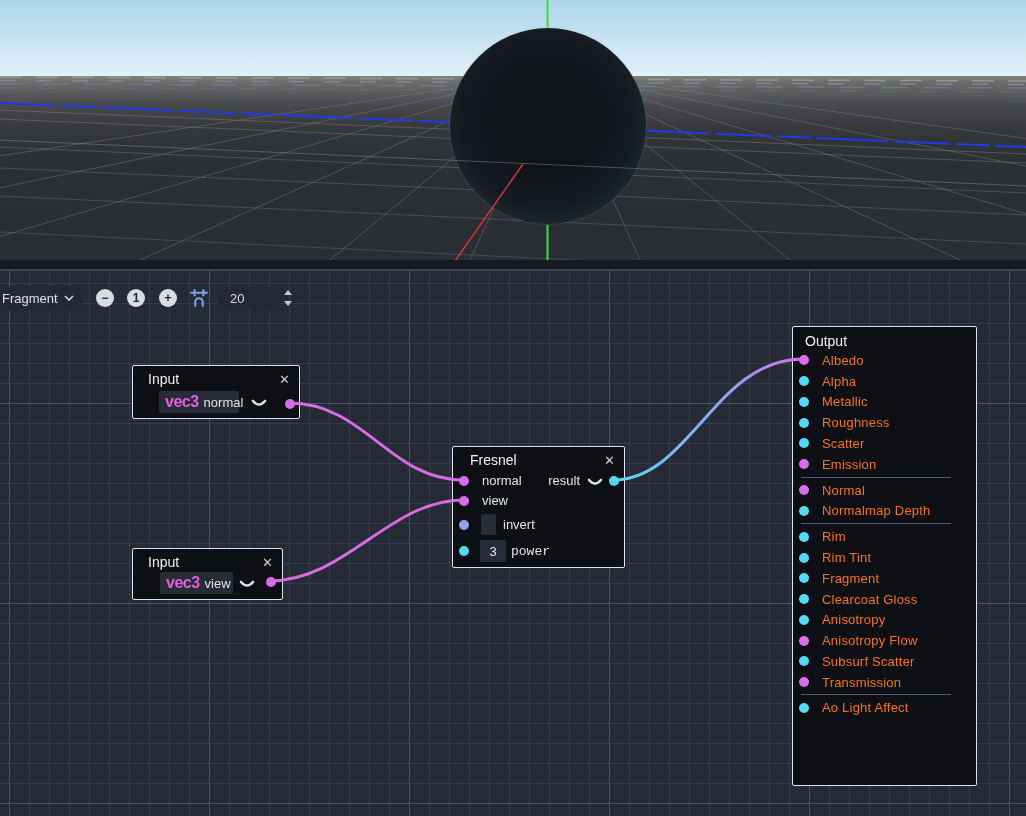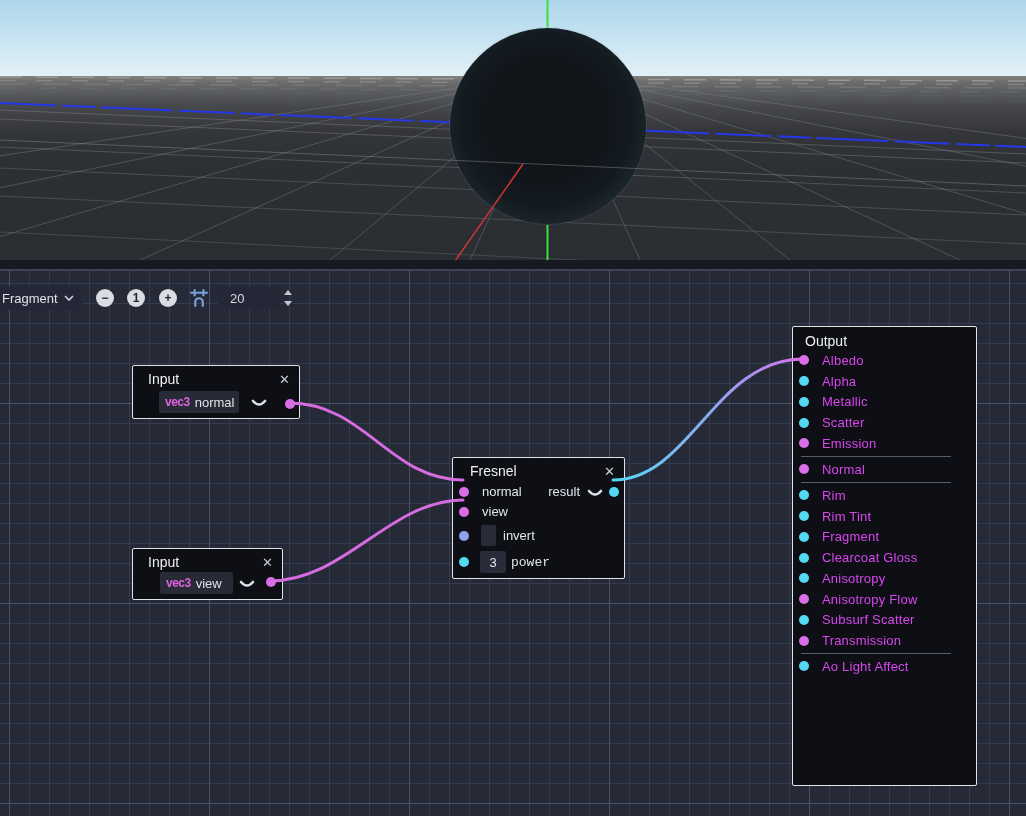--- a/index.html
+++ b/index.html
@@ -61,32 +61,32 @@
   .gn-title{display:flex;align-items:center;height:22px;padding:4px 9px 0 15px;
     font-size:14px;color:#eef0f4;}
   .gn-title .t{flex:1;}
   .gn-title .x{color:#c9ccd3;font-size:13px;cursor:pointer;line-height:1;}
   .dot{position:absolute;width:10px;height:10px;border-radius:50%;cursor:crosshair;}
   .dot.vec3{background:var(--port-vec3);}
   .dot.scalar{background:var(--port-scalar);}
   .dot.boolean{background:var(--port-boolean);}
   .dd{position:absolute;height:22px;background:#262b35;border-radius:2px;display:flex;
     align-items:center;padding:0 6px 0 6px;gap:5px;cursor:pointer;}
-  .badge{color:#e060e0;font-size:12px;font-weight:700;letter-spacing:-0.5px;}
+  .badge{color:#e060e0;font-size:16px;font-weight:700;letter-spacing:-0.5px;}
   .ddlabel{color:#dfe2e8;font-size:13px;}
   .pchev{position:absolute;cursor:pointer;}
   .flabel{position:absolute;line-height:16px;}
   .fbox{position:absolute;background:#272c38;border-radius:2px;}
   .fspin{display:flex;align-items:center;justify-content:center;color:#e2e5ea;cursor:text;}
 
   
   .out-rows{position:absolute;left:0;top:23px;right:0;}
   .gn-row{display:flex;align-items:center;height:20.75px;position:relative;}
   .gn-row .dot{position:static;margin-left:6px;flex:0 0 10px;}
-  .gn-row .plabel{margin-left:13px;color:#d946ef;letter-spacing:.2px;}
+  .gn-row .plabel{margin-left:13px;color:#f97316;letter-spacing:.2px;}
   .gn-sep{height:5.2px;display:flex;align-items:center;}
   .gn-sep i{display:block;height:1px;background:#565b6a;margin-left:8px;width:150px;}
 
   .wires{position:absolute;left:0;top:0;width:1026px;height:545px;pointer-events:none;}
 </style>
 </head>
 <body>
 
 <div class="stage">
 
@@ -196,21 +196,21 @@
         <svg width="10" height="8" viewBox="0 0 10 8">
           <polyline points="1,2 5,6 9,2" fill="none" stroke="#cdd1d8" stroke-width="1.6"></polyline>
         </svg>
       </div>
       <svg class="pchev" style="left:106px;top:31px;" width="16" height="10" viewBox="0 0 16 10">
         <path d="M2,2 Q8,9 14,2" fill="none" stroke="#dbe0e6" stroke-width="2.6" stroke-linecap="round"></path>
       </svg>
       <span class="dot vec3" style="left:133px;top:28px;"></span>
     </div>
 
-    <div class="gnode" style="left:452px;top:175px;width:173px;height:122px;margin-top:11px;">
+    <div class="gnode" style="left:452px;top:175px;width:173px;height:122px;">
       <div class="gn-title" style="padding-left:17px;">
         <span class="t">Fresnel</span>
         <span class="x">✕</span>
       </div>
       <span class="dot vec3" style="left:6px;top:29px;"></span>
       <span class="flabel" style="left:29px;top:26px;">normal</span>
       <span class="flabel" style="right:44px;top:26px;">result</span>
       <svg class="pchev" style="left:134px;top:31px;" width="16" height="10" viewBox="0 0 16 10">
         <path d="M2,2 Q8,9 14,2" fill="none" stroke="#dbe0e6" stroke-width="2.6" stroke-linecap="round"></path>
       </svg>
@@ -240,32 +240,40 @@
           <div class="gn-row">
             <span class="dot scalar"></span>
             <span class="plabel">Alpha</span>
           </div>
           <div class="gn-row">
             <span class="dot scalar"></span>
             <span class="plabel">Metallic</span>
           </div>
           <div class="gn-row">
             <span class="dot scalar"></span>
+            <span class="plabel">Roughness</span>
+          </div>
+          <div class="gn-row">
+            <span class="dot scalar"></span>
             <span class="plabel">Scatter</span>
           </div>
           <div class="gn-row">
             <span class="dot vec3"></span>
             <span class="plabel">Emission</span>
           </div>
           <div class="gn-sep">
             <i></i>
           </div>
           <div class="gn-row">
             <span class="dot vec3"></span>
             <span class="plabel">Normal</span>
+          </div>
+          <div class="gn-row">
+            <span class="dot scalar"></span>
+            <span class="plabel">Normalmap Depth</span>
           </div>
           <div class="gn-sep">
             <i></i>
           </div>
           <div class="gn-row">
             <span class="dot scalar"></span>
             <span class="plabel">Rim</span>
           </div>
           <div class="gn-row">
             <span class="dot scalar"></span>

